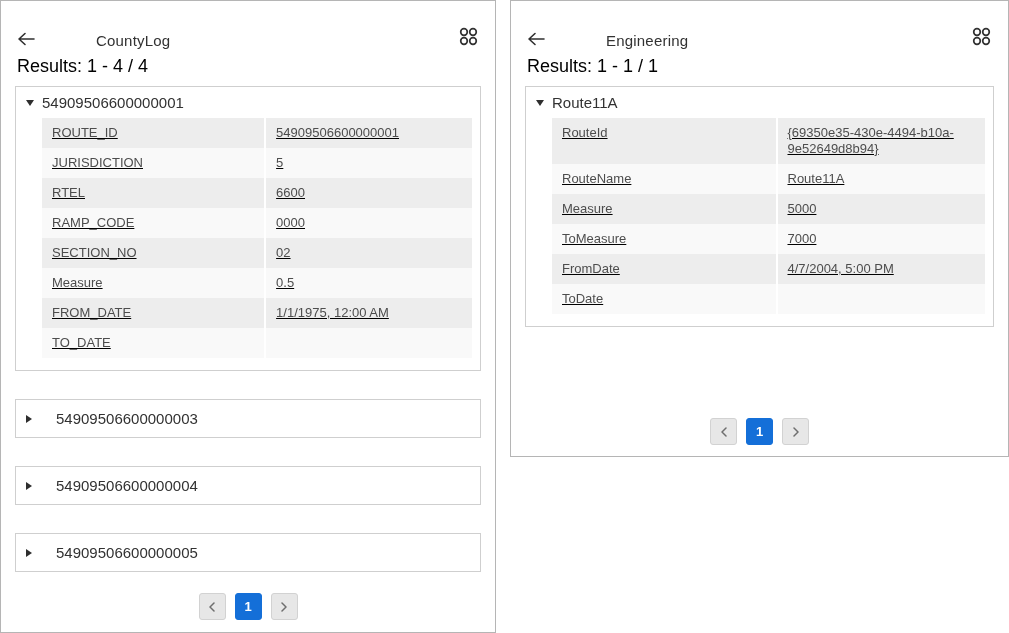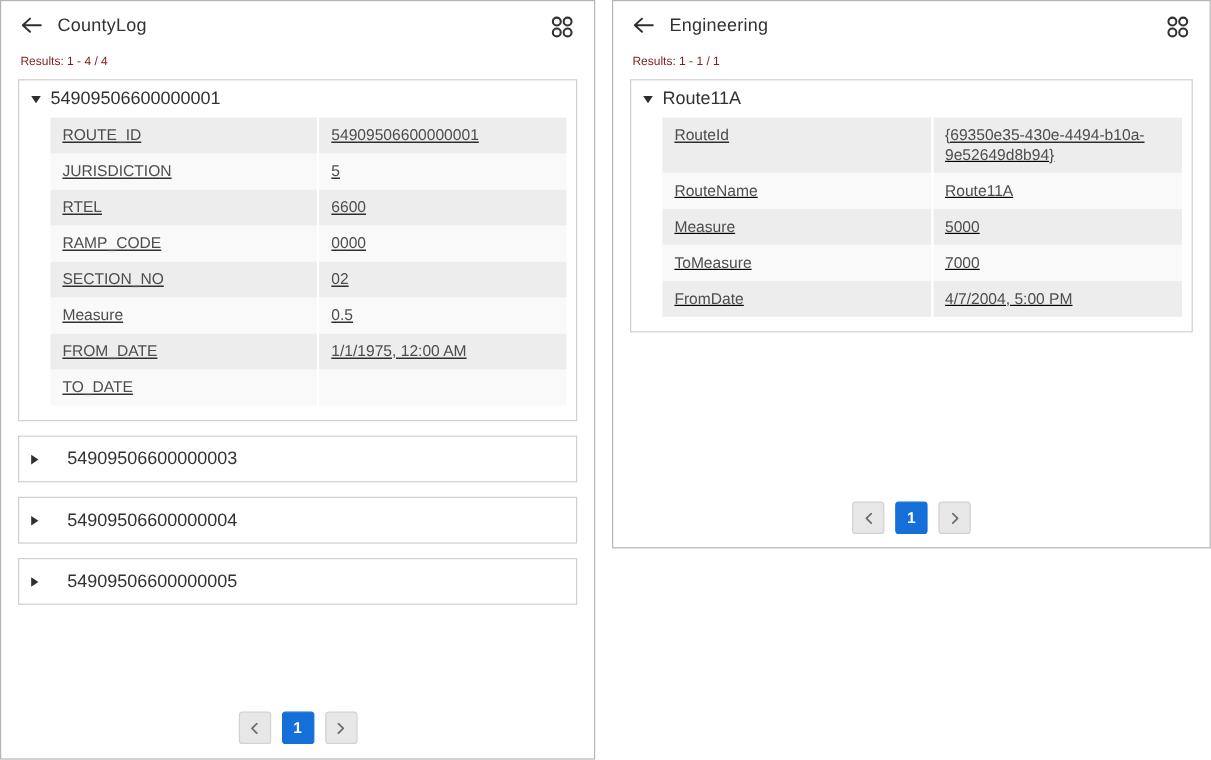--- a/index.html
+++ b/index.html
@@ -10,40 +10,40 @@
     -webkit-font-smoothing:antialiased;
   }
   .panel{
     position:absolute;box-sizing:border-box;background:#fff;
     border:1px solid #b5b5b5;
   }
   .panel-left{left:0;top:0;width:496px;height:633px;}
   .panel-right{left:510px;top:0;width:499px;height:457px;}
 
   .panel-header{
-    display:flex;align-items:flex-start;
-    padding:12px 16px 0 16px;height:26px;
+    display:flex;align-items:flex-end;
+    padding:22px 16px 0 16px;height:26px;gap:48px;
   }
   .back-btn{
     border:none;background:none;padding:0;margin:0;cursor:pointer;
     width:22px;height:18px;display:flex;align-items:center;
   }
   .panel-title{
     font-size:15px;color:#323232;margin-left:9px;letter-spacing:.2px;
   }
   .apps-btn{
     border:none;background:none;padding:0;margin-left:auto;cursor:pointer;
     width:22px;height:22px;display:flex;align-items:center;justify-content:center;
   }
   .results-text{
-    font-size:10px;color:#7f1d1d;padding:7px 16px 9px 16px;
+    font-size:18px;color:#000000;padding:7px 16px 9px 16px;
   }
   .cards{padding:0 14px;}
   .card{
-    border:1px solid #cfcfcf;background:#fff;margin-bottom:12px;
+    border:1px solid #cfcfcf;background:#fff;margin-bottom:28px;
     box-sizing:border-box;
   }
   .card-header{
     display:flex;align-items:center;padding:7px 10px;cursor:pointer;
     min-height:16px;
   }
   .card-header.collapsed{padding:10px 10px;gap:16px;}
   .caret{display:inline-block;margin-right:8px;flex:0 0 auto;}
   .caret-down{
     width:0;height:0;border-left:4.5px solid transparent;
@@ -244,20 +244,24 @@
                 <td class="f-value">5000</td>
               </tr>
               <tr>
                 <td class="f-label">ToMeasure</td>
                 <td class="f-value">7000</td>
               </tr>
               <tr>
                 <td class="f-label">FromDate</td>
                 <td class="f-value">4/7/2004, 5:00 PM</td>
               </tr>
+              <tr>
+                <td class="f-label">ToDate</td>
+                <td class="f-value"></td>
+              </tr>
             </tbody>
         </table>
       </div>
     </div>
   </div>
 
   <div class="pagination">
     <button class="page-btn">
       <span>
         <svg width="8" height="10" viewBox="0 0 8 10">

